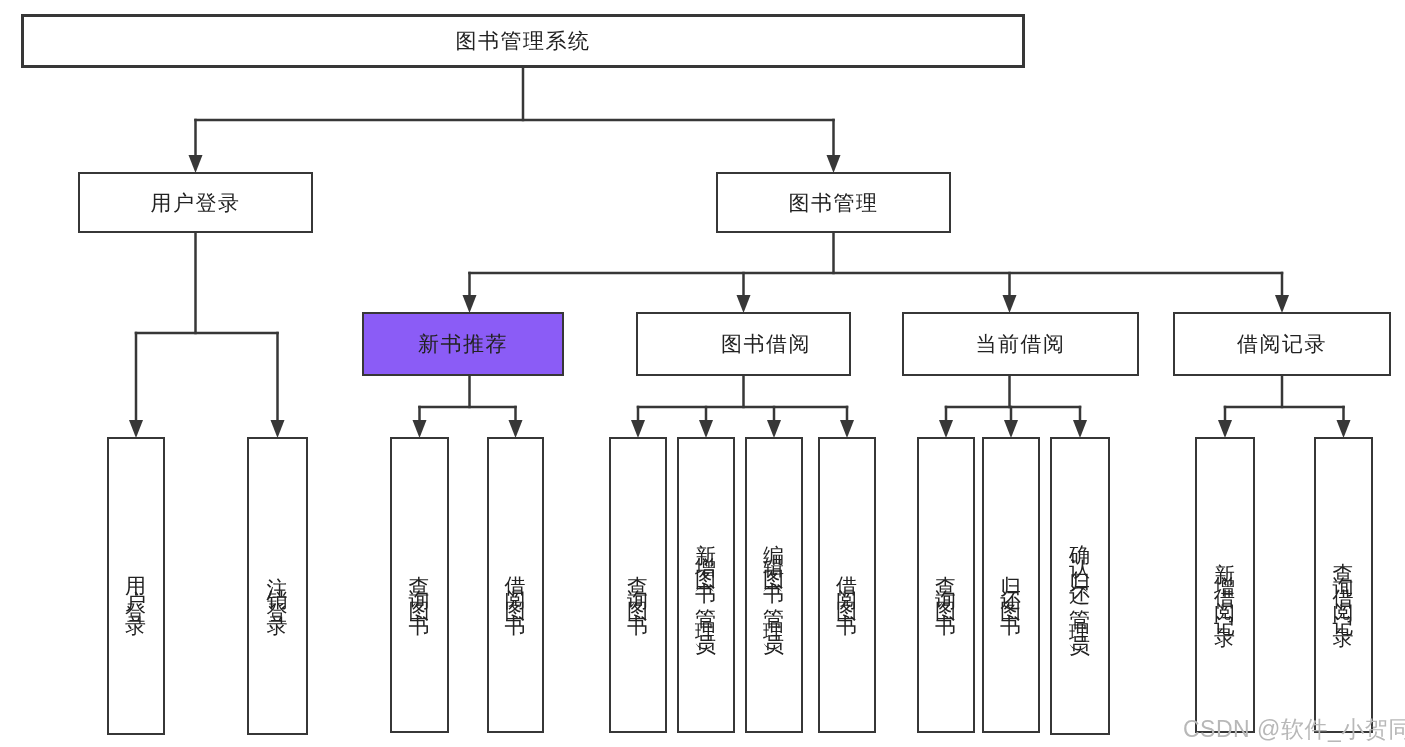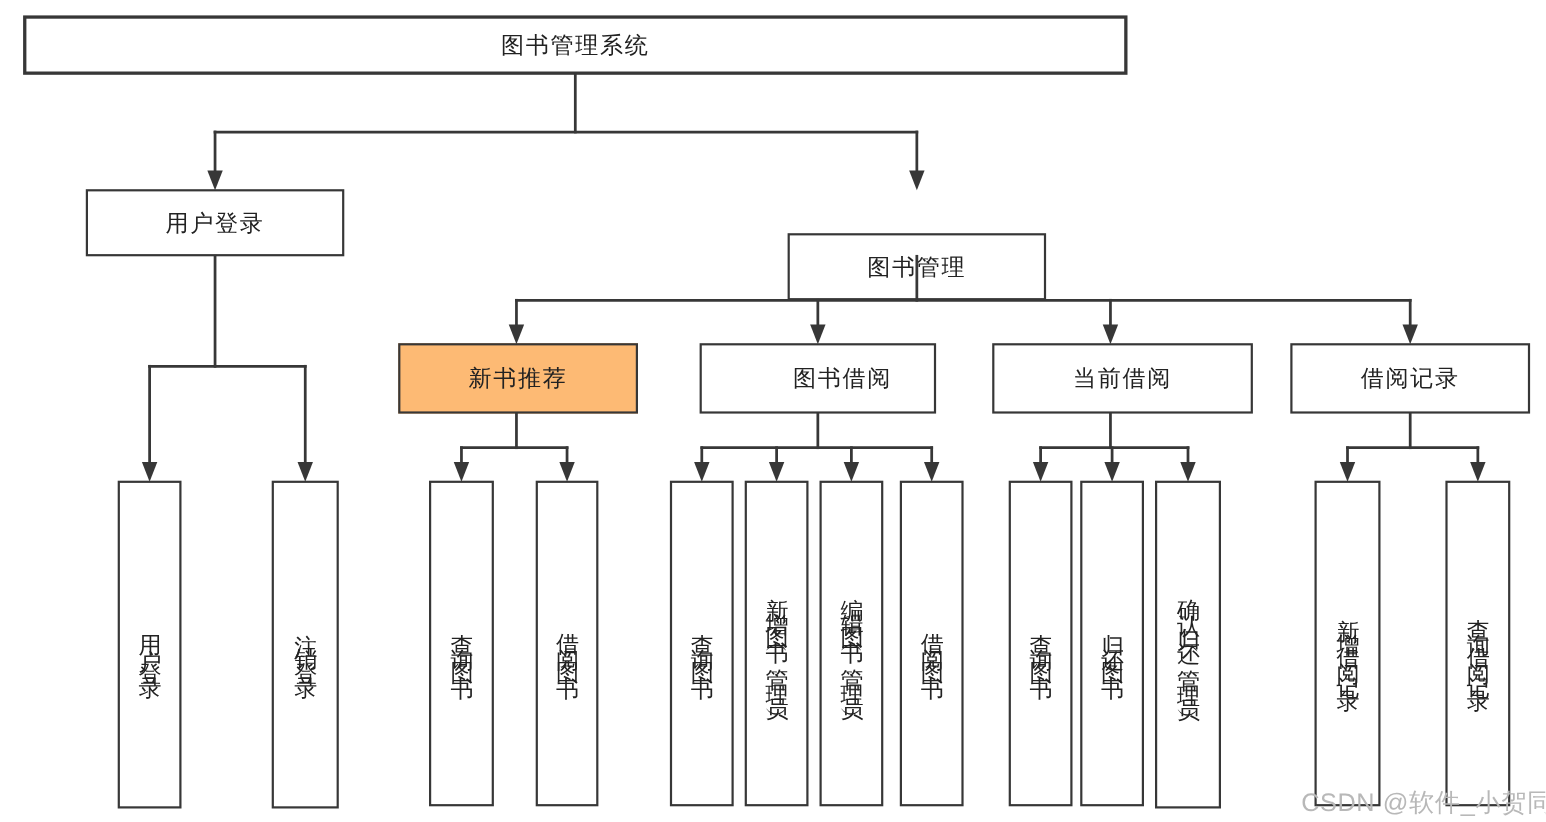--- a/index.html
+++ b/index.html
@@ -118,24 +118,24 @@
         <polygon points="1336.5,420 1350.5,420 1343.5,438" fill="#373737"></polygon>
       </g>
     </svg>
   <div id="nodes">
       <div class="node hbox root" style="left: 21px; top: 14px; width: 1004px; height: 54px; border-color: rgb(55, 55, 55); background: rgb(255, 255, 255); color: rgb(34, 34, 34);">
         <span class="lbl">图书管理系统</span>
       </div>
       <div class="node hbox" style="left: 78px; top: 172px; width: 235px; height: 61px; border-color: rgb(55, 55, 55); background: rgb(255, 255, 255); color: rgb(34, 34, 34);">
         <span class="lbl">用户登录</span>
       </div>
-      <div class="node hbox" style="left: 716px; top: 172px; width: 235px; height: 61px; border-color: rgb(55, 55, 55); background: rgb(255, 255, 255); color: rgb(34, 34, 34); margin-top: 40px;">
+      <div class="node hbox" style="left: 716px; top: 172px; width: 235px; height: 61px; border-color: rgb(55, 55, 55); background: rgb(255, 255, 255); color: rgb(34, 34, 34);">
         <span class="lbl">图书管理</span>
       </div>
-      <div class="node hbox" style="left: 362px; top: 312px; width: 218px; height: 64px; border-color: rgb(55, 55, 55); background: #fdba74; color: rgb(34, 34, 34);">
+      <div class="node hbox" style="left: 362px; top: 312px; width: 202px; height: 64px; border-color: rgb(55, 55, 55); background: #8b5cf6; color: rgb(34, 34, 34);">
         <span class="lbl">新书推荐</span>
       </div>
       <div class="node hbox" style="left: 636px; top: 312px; width: 215px; height: 64px; border-color: rgb(55, 55, 55); background: rgb(255, 255, 255); color: rgb(34, 34, 34); padding-left: 45px;">
         <span class="lbl">图书借阅</span>
       </div>
       <div class="node hbox" style="left: 902px; top: 312px; width: 237px; height: 64px; border-color: rgb(55, 55, 55); background: rgb(255, 255, 255); color: rgb(34, 34, 34);">
         <span class="lbl">当前借阅</span>
       </div>
       <div class="node hbox" style="left: 1173px; top: 312px; width: 218px; height: 64px; border-color: rgb(55, 55, 55); background: rgb(255, 255, 255); color: rgb(34, 34, 34); font-family: Liberation Serif, serif;">
         <span class="lbl">借阅记录</span>

